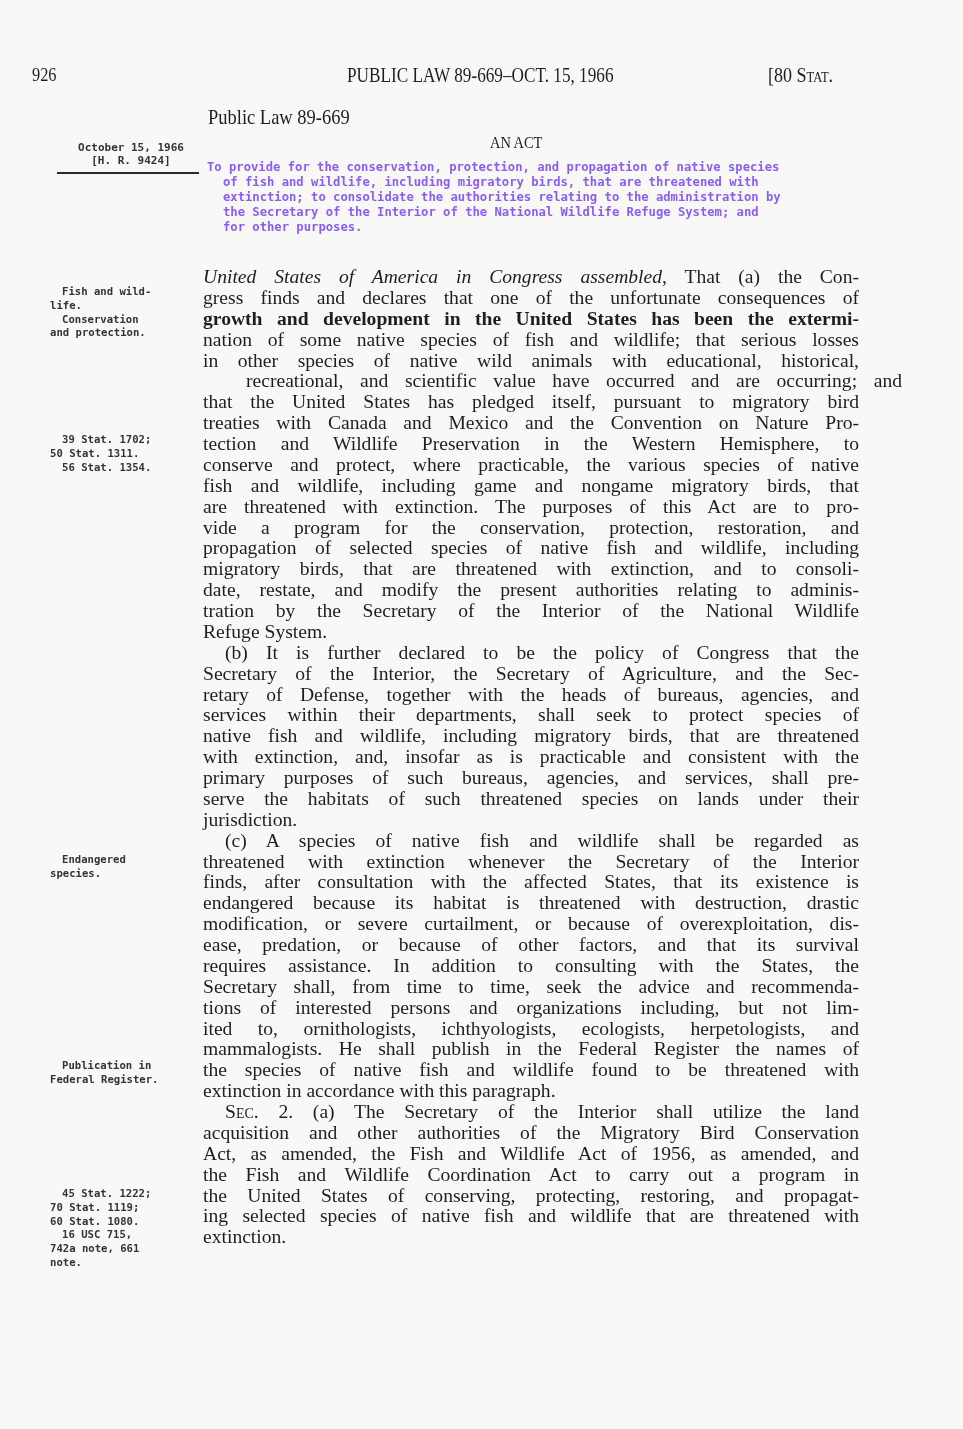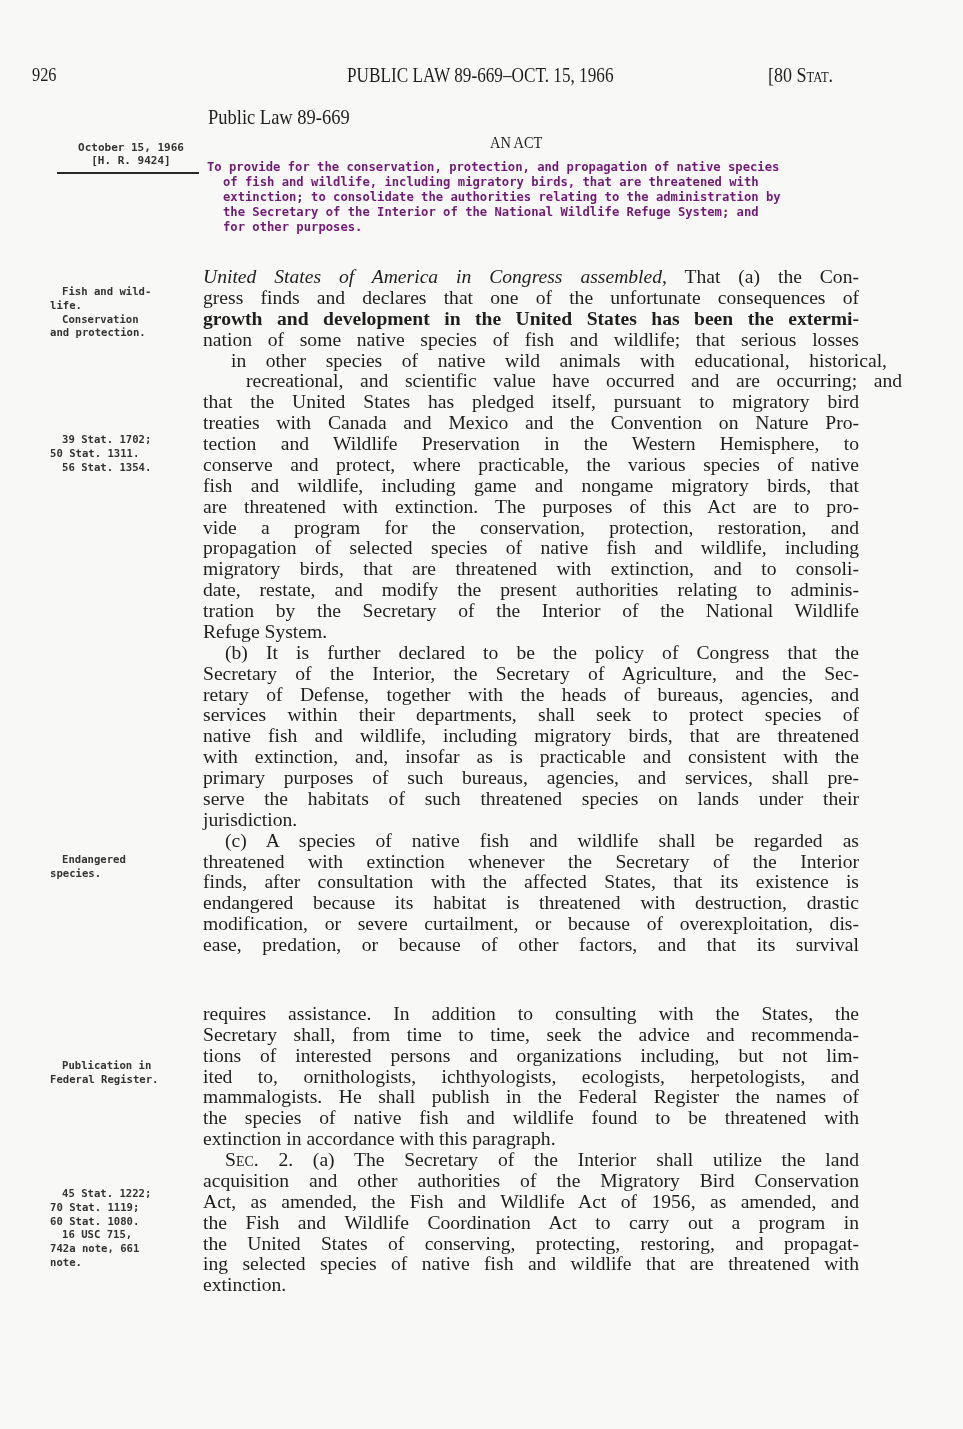--- a/index.html
+++ b/index.html
@@ -10,21 +10,21 @@
   .page { position:absolute; left:0; top:0; width:963px; height:1429px; background:#f8f8f7; }
   .header { position:absolute; top:64px; left:0; width:963px; height:30px; }
   .pgnum { position:absolute; left:32px; top:0; font-size:19px; transform:scaleX(0.86); transform-origin:left; }
   .running { position:absolute; left:347px; top:0; font-size:20px; transform:scaleX(0.86); transform-origin:left; white-space:nowrap; }
   .stat { position:absolute; left:768px; top:0; font-size:20px; transform:scaleX(0.9); transform-origin:left; white-space:nowrap; }
   .stat .sc { font-size:15px; }
   .pl-title { position:absolute; left:208px; top:104px; font-size:22px; transform:scaleX(0.84); transform-origin:left; white-space:nowrap; }
   .anact { position:absolute; left:490px; top:134px; font-size:16px; transform:scaleX(0.9); transform-origin:left; }
   .margin-date { position:absolute; left:56px; top:141px; width:150px; font-family:"DejaVu Sans Mono","Liberation Mono",monospace; font-size:11px; line-height:13px; font-weight:bold; color:#333; text-align:center; }
   .rule { position:absolute; left:57px; top:172px; width:142px; height:2px; background:#2a2a2a; }
-  .purpose { position:absolute; left:207px; top:160px; width:652px; font-family:"DejaVu Sans Mono","Liberation Mono",monospace; font-size:12.2px; line-height:14.9px; font-weight:bold; color:#701a75; text-align:justify; }
+  .purpose { position:absolute; left:207px; top:160px; width:652px; font-family:"DejaVu Sans Mono","Liberation Mono",monospace; font-size:12.2px; line-height:14.9px; font-weight:bold; color:#8b5cf6; text-align:justify; }
   .purpose .ln { display:block; white-space:nowrap; }
   .body { position:absolute; left:203px; top:267px; width:656px; font-size:19.6px; line-height:20.88px; color:#1e1e1e; }
   .body .ln { display:block; white-space:nowrap; text-align:justify; text-align-last:justify; transform-origin:left; height:20.88px; }
   .body .ln.last { text-align-last:left; }
   .body .ln.ind { padding-left:22px; }
   .it { font-style:italic; }
   .mnote { position:absolute; left:50px; width:160px; font-family:"DejaVu Sans Mono","Liberation Mono",monospace; font-size:10.6px; line-height:13.8px; font-weight:bold; color:#333; }
   .mnote .l { display:block; white-space:nowrap; }
   .mnote .i { padding-left:12px; }
 </style>
@@ -82,21 +82,21 @@
     <span class="l i">16 USC 715,</span>
     <span class="l">742a note, 661</span>
     <span class="l">note.</span>
   </div>
 
   <div class="body">
     <span class="ln" style="width: 656px;"><span class="it">United States of America in Congress assembled</span><span>, That (a) the Con-</span></span>
     <span class="ln" style="width: 656px;">gress finds and declares that one of the unfortunate consequences of</span>
     <span class="ln" style="width: 656px; font-weight: bold;">growth and development in the United States has been the extermi-</span>
     <span class="ln" style="width: 656px;">nation of some native species of fish and wildlife; that serious losses</span>
-    <span class="ln" style="width: 656px; margin-left: 28px;">in other species of native wild animals with educational, historical,</span>
+    <span class="ln" style="width: 656px;">in other species of native wild animals with educational, historical,</span>
     <span class="ln" style="width: 656px; margin-left: 43px;">recreational, and scientific value have occurred and are occurring; and</span>
     <span class="ln" style="width: 656px;">that the United States has pledged itself, pursuant to migratory bird</span>
     <span class="ln" style="width: 656px;">treaties with Canada and Mexico and the Convention on Nature Pro-</span>
     <span class="ln" style="width: 656px;">tection and Wildlife Preservation in the Western Hemisphere, to</span>
     <span class="ln" style="width: 656px;">conserve and protect, where practicable, the various species of native</span>
     <span class="ln" style="width: 656px;">fish and wildlife, including game and nongame migratory birds, that</span>
     <span class="ln" style="width: 656px;">are threatened with extinction.  The purposes of this Act are to pro-</span>
     <span class="ln" style="width: 656px;">vide a program for the conservation, protection, restoration, and</span>
     <span class="ln" style="width: 656px;">propagation of selected species of native fish and wildlife, including</span>
     <span class="ln" style="width: 656px;">migratory birds, that are threatened with extinction, and to consoli-</span>
@@ -111,21 +111,21 @@
     <span class="ln" style="width: 656px;">with extinction, and, insofar as is practicable and consistent with the</span>
     <span class="ln" style="width: 656px;">primary purposes of such bureaus, agencies, and services, shall pre-</span>
     <span class="ln" style="width: 656px;">serve the habitats of such threatened species on lands under their</span>
     <span class="ln last" style="width: 656px;">jurisdiction.</span>
     <span class="ln ind" style="width: 634px;">(c) A species of native fish and wildlife shall be regarded as</span>
     <span class="ln" style="width: 656px;">threatened with extinction whenever the Secretary of the Interior</span>
     <span class="ln" style="width: 656px;">finds, after consultation with the affected States, that its existence is</span>
     <span class="ln" style="width: 656px;">endangered because its habitat is threatened with destruction, drastic</span>
     <span class="ln" style="width: 656px;">modification, or severe curtailment, or because of overexploitation, dis-</span>
     <span class="ln" style="width: 656px;">ease, predation, or because of other factors, and that its survival</span>
-    <span class="ln" style="width: 656px; margin-top: 48px;">requires assistance.  In addition to consulting with the States, the</span>
+    <span class="ln" style="width: 656px;">requires assistance.  In addition to consulting with the States, the</span>
     <span class="ln" style="width: 656px;">Secretary shall, from time to time, seek the advice and recommenda-</span>
     <span class="ln" style="width: 656px;">tions of interested persons and organizations including, but not lim-</span>
     <span class="ln" style="width: 656px;">ited to, ornithologists, ichthyologists, ecologists, herpetologists, and</span>
     <span class="ln" style="width: 656px;">mammalogists.  He shall publish in the Federal Register the names of</span>
     <span class="ln" style="width: 656px;">the species of native fish and wildlife found to be threatened with</span>
     <span class="ln last" style="width: 656px;">extinction in accordance with this paragraph.</span>
     <span class="ln ind" style="width: 634px;"><span style="font-variant:small-caps">Sec.</span><span> 2. (a) The Secretary of the Interior shall utilize the land</span></span>
     <span class="ln" style="width: 656px;">acquisition and other authorities of the Migratory Bird Conservation</span>
     <span class="ln" style="width: 656px;">Act, as amended, the Fish and Wildlife Act of 1956, as amended, and</span>
     <span class="ln" style="width: 656px;">the Fish and Wildlife Coordination Act to carry out a program in</span>

